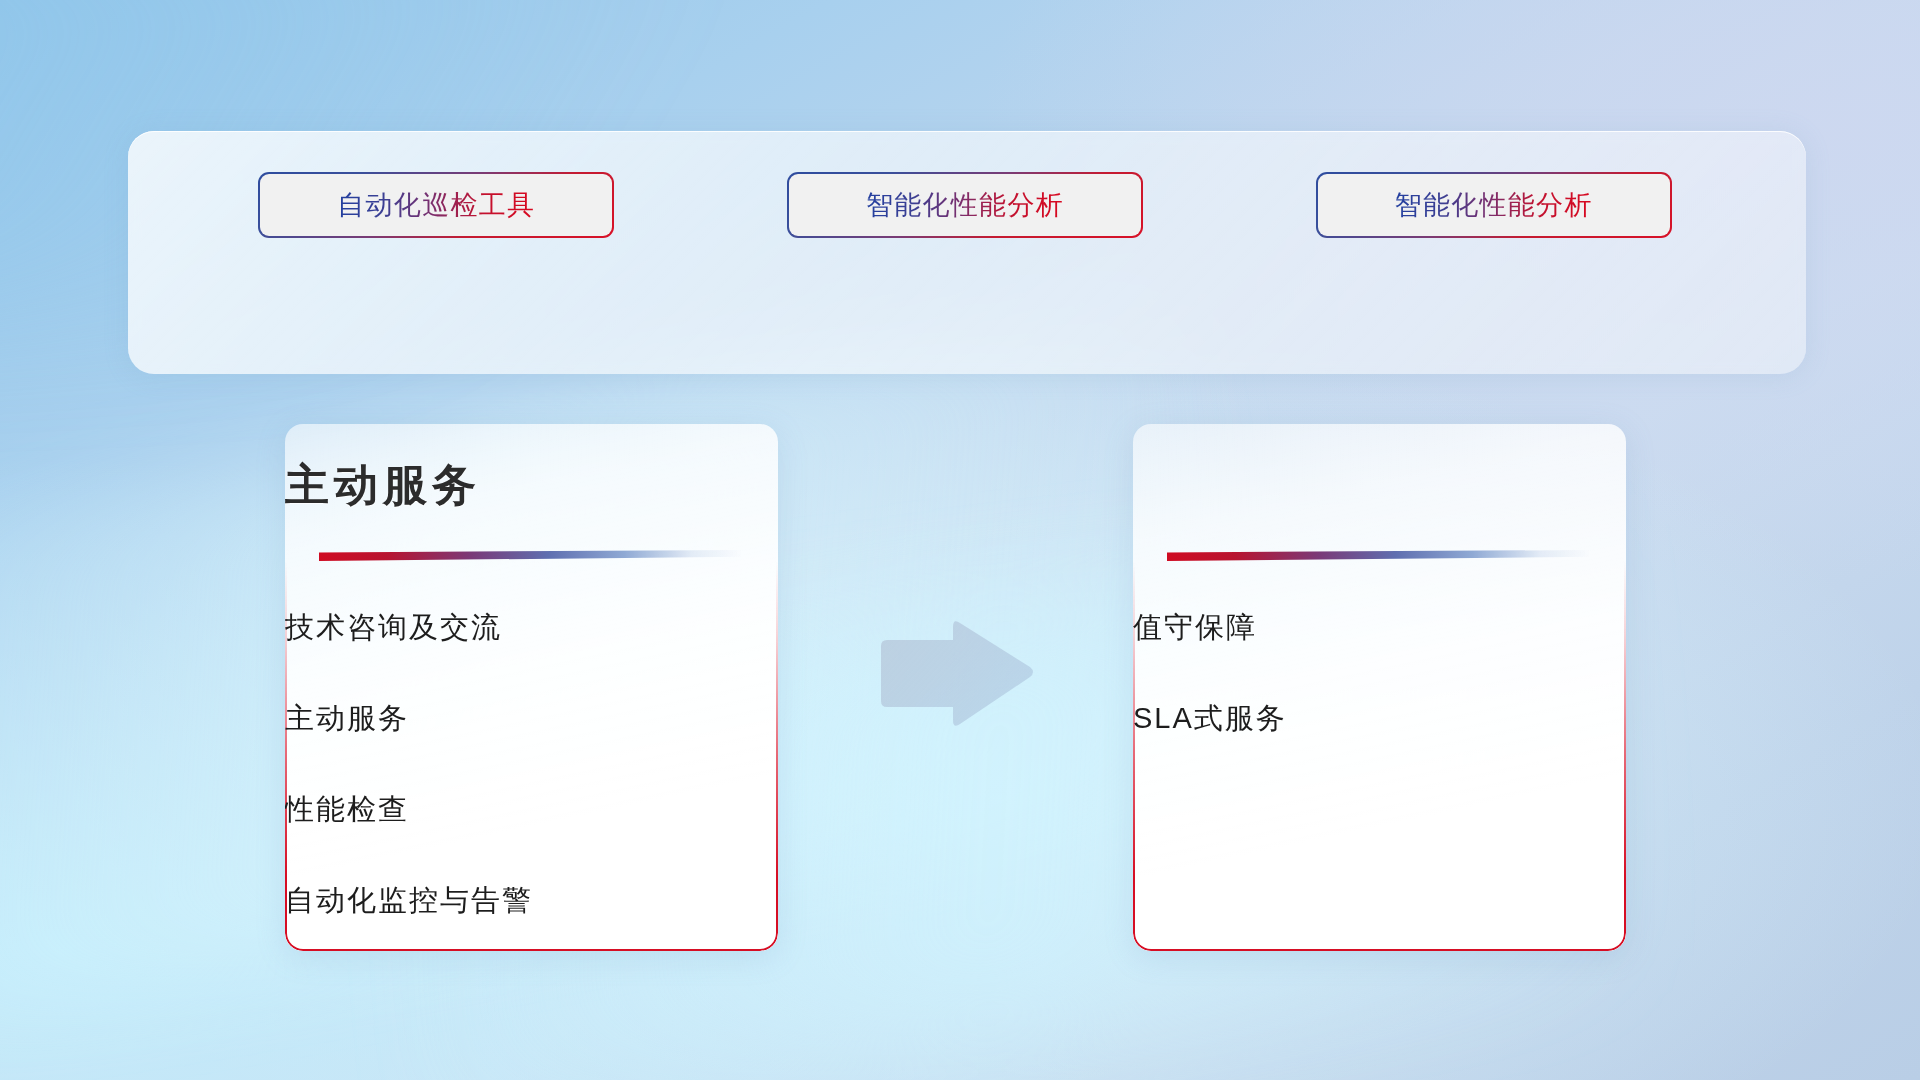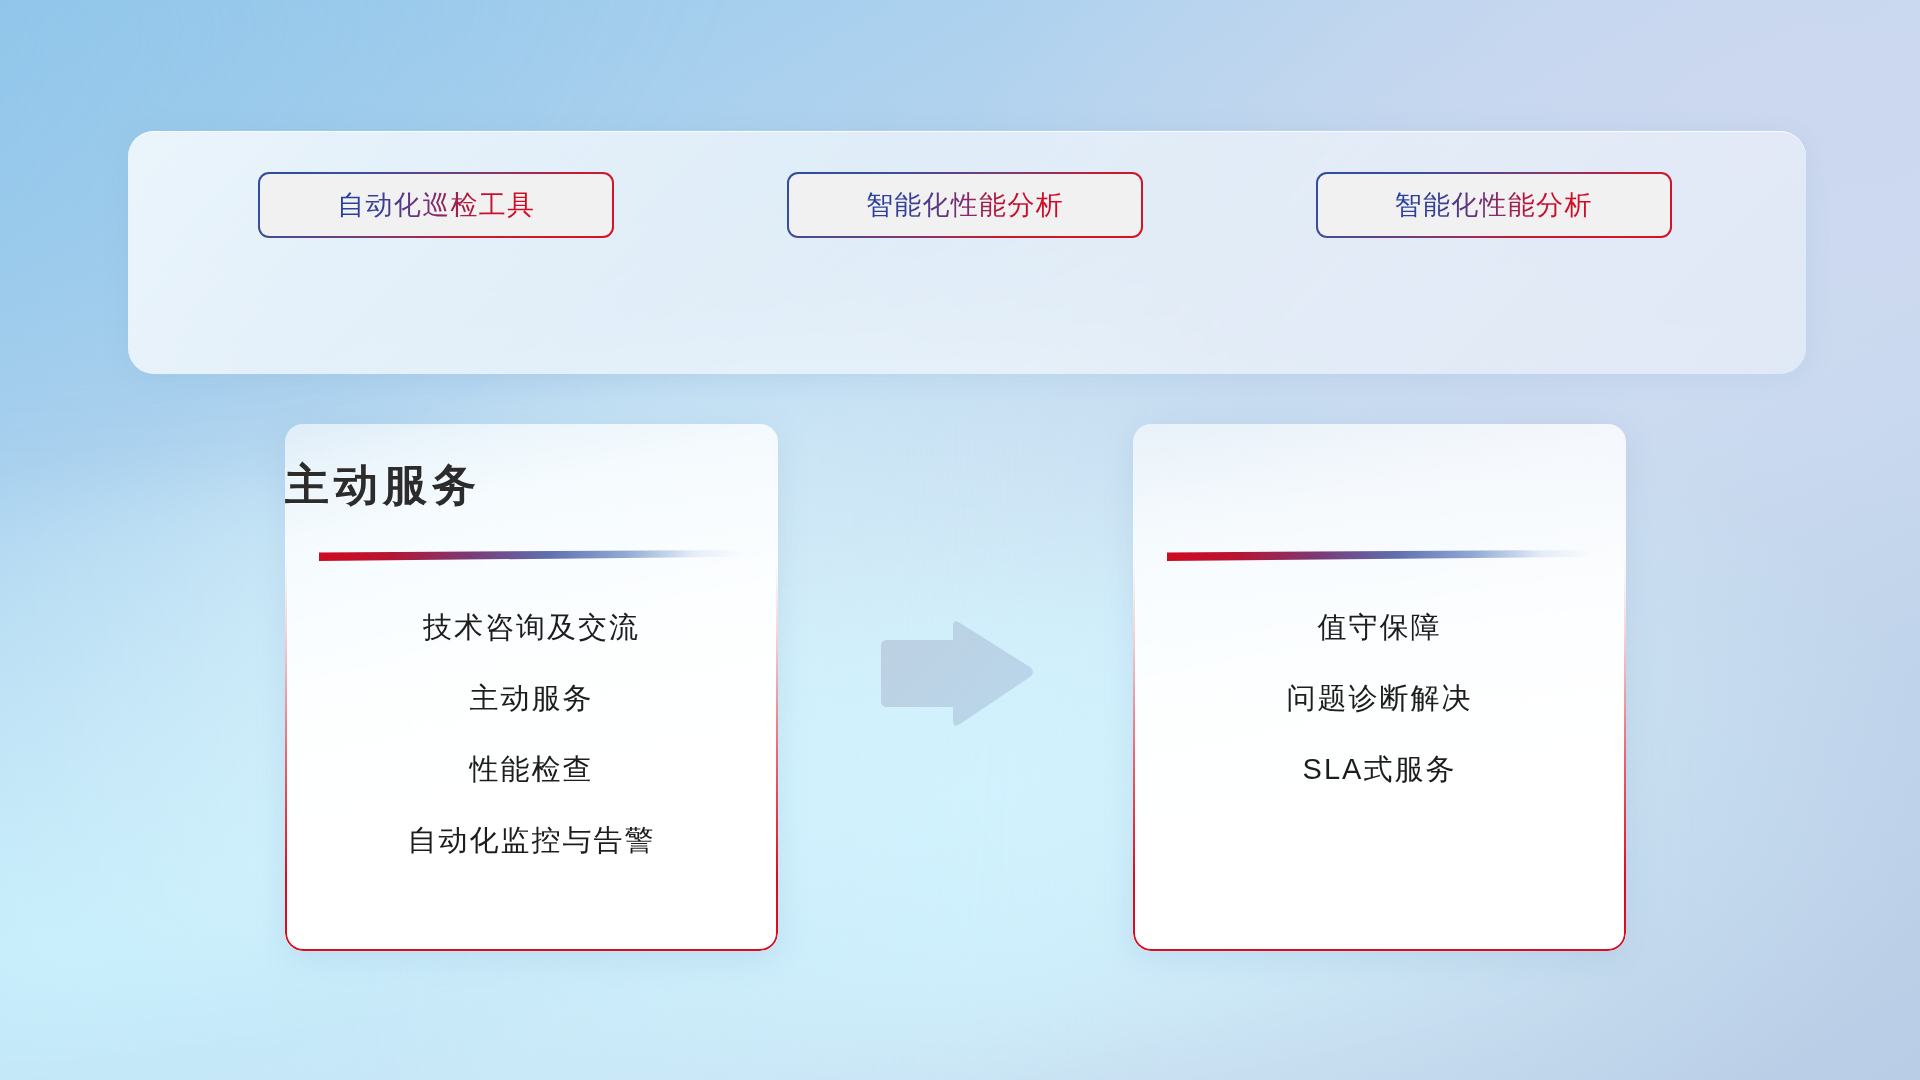--- a/index.html
+++ b/index.html
@@ -98,21 +98,21 @@
     font-size:44px; font-weight:700; color:#2c2c2c; letter-spacing:5px;
     text-shadow:0 1px 1px rgba(255,255,255,0.8);
   }
   .card-divider {
     position:absolute; left:34px; top:126px; width:424px; height:11px;
     background:linear-gradient(90deg, #cf0b22 0%, #b81430 16%, #7a3a78 36%, #5f6fb0 54%, #8fa9d4 72%, rgba(200,215,236,0.45) 88%, rgba(255,255,255,0) 100%);
     clip-path:polygon(0 22%, 100% 0, 100% 62%, 0 100%);
   }
   .card-list {
     position:absolute; left:0; top:168px; width:100%;
-    display:flex; flex-direction:column; align-items:center;
+    display:flex; flex-direction:column; align-items:flex-start;gap:20px;
   }
   .card-list-item {
     font-size:29px; color:#1d1d1d; letter-spacing:2px;
     line-height:1; padding:21px 0;
   }
 
   
   .arrow {
     position:absolute; left:877px; top:617px; width:159px; height:115px;
   }
@@ -170,21 +170,20 @@
       <div class="card-list-item">性能检查</div>
       <div class="card-list-item">自动化监控与告警</div>
     </div>
   </div>
 
   <div class="card card-right">
     <div class="card-border"></div>
     <div class="card-divider"></div>
     <div class="card-list">
       <div class="card-list-item">值守保障</div>
-      <div class="card-list-item">问题诊断解决</div>
       <div class="card-list-item">SLA式服务</div>
     </div>
   </div>
 
 </div>
 
 <div class="arrow">
   <svg viewBox="0 0 159 115" xmlns="http://www.w3.org/2000/svg" aria-hidden="true">
     <defs>
       <linearGradient id="arrowGrad" x1="0" y1="0" x2="1" y2="0.6">

